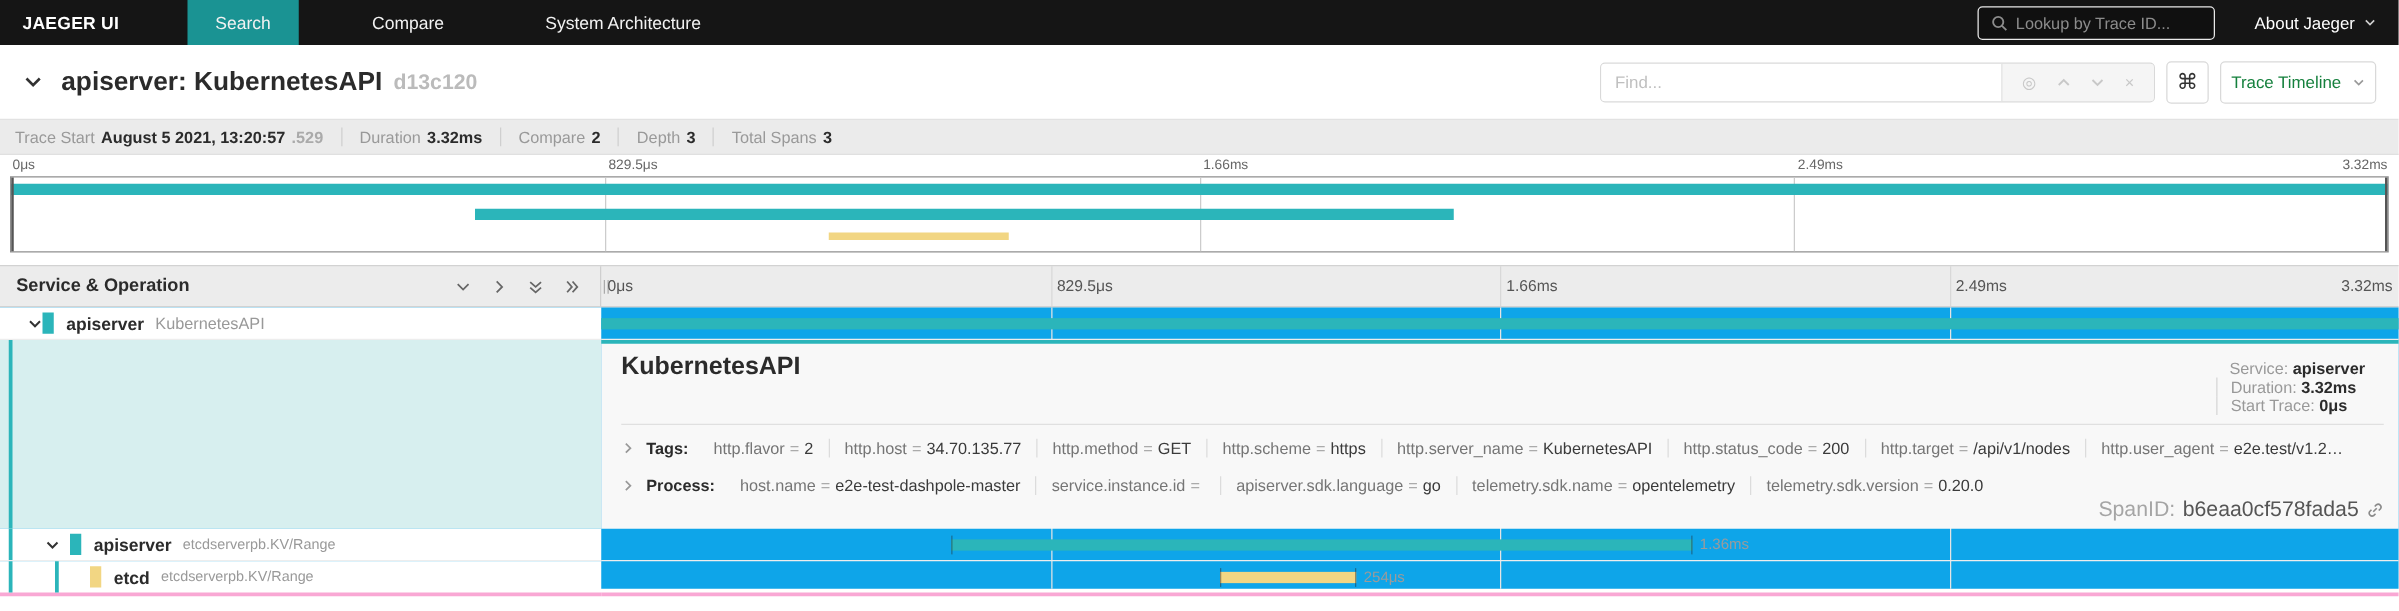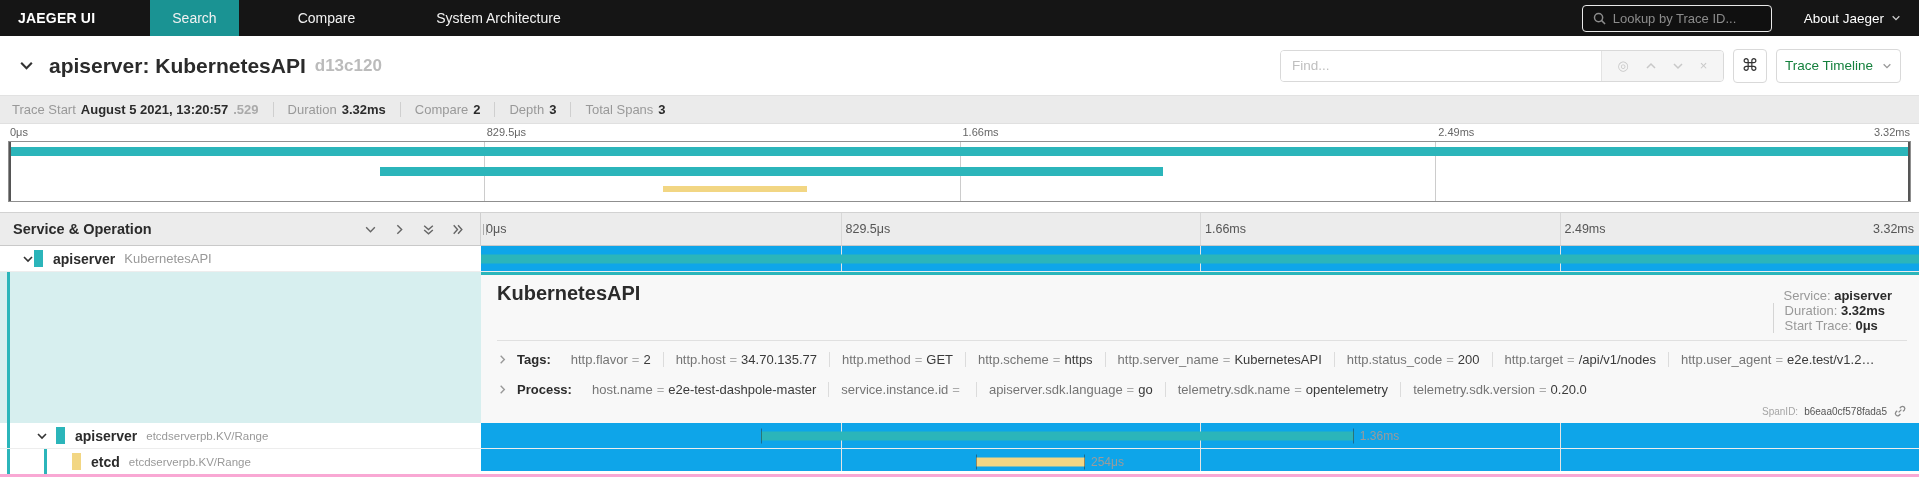--- a/index.html
+++ b/index.html
@@ -106,21 +106,21 @@
   .meta-value { color:#2b2b2b; font-weight:bold; }
   .dp-divider { height:1px; background:#e0e0e0; margin:7px -4px 3px 0; }
   .kv-row { display:flex; align-items:center; height:30px; font-size:13px; cursor:pointer; }
   .kv-chevron { color:#999; margin-right:9px; display:flex; }
   .kv-label { font-weight:bold; color:#2b2b2b; margin-right:8px; }
   .kv-item { padding:0 12px; white-space:nowrap; }
   .kv-item + .kv-item { border-left:1px solid #dcdcdc; }
   .kv-key { color:#757575; }
   .kv-eq { color:#ababab; padding:0 4px; }
   .kv-val { color:#3a3a3a; }
-  .spanid-row { position:absolute; right:12px; bottom:5px; display:flex; align-items:center; gap:6px; font-size:10px; }
+  .spanid-row { position:absolute; right:12px; bottom:5px; display:flex; align-items:center; gap:6px; font-size:17px; }
   .spanid-label { color:#a5a5a5; }
   .spanid-value { color:#555; }
   .link-icon { color:#8a8a8a; cursor:pointer; display:flex; }
 </style>
 </head>
 <body>
 
 <div class="nav">
   <div class="brand">JAEGER UI</div>
   <div class="nav-item active">Search</div>

